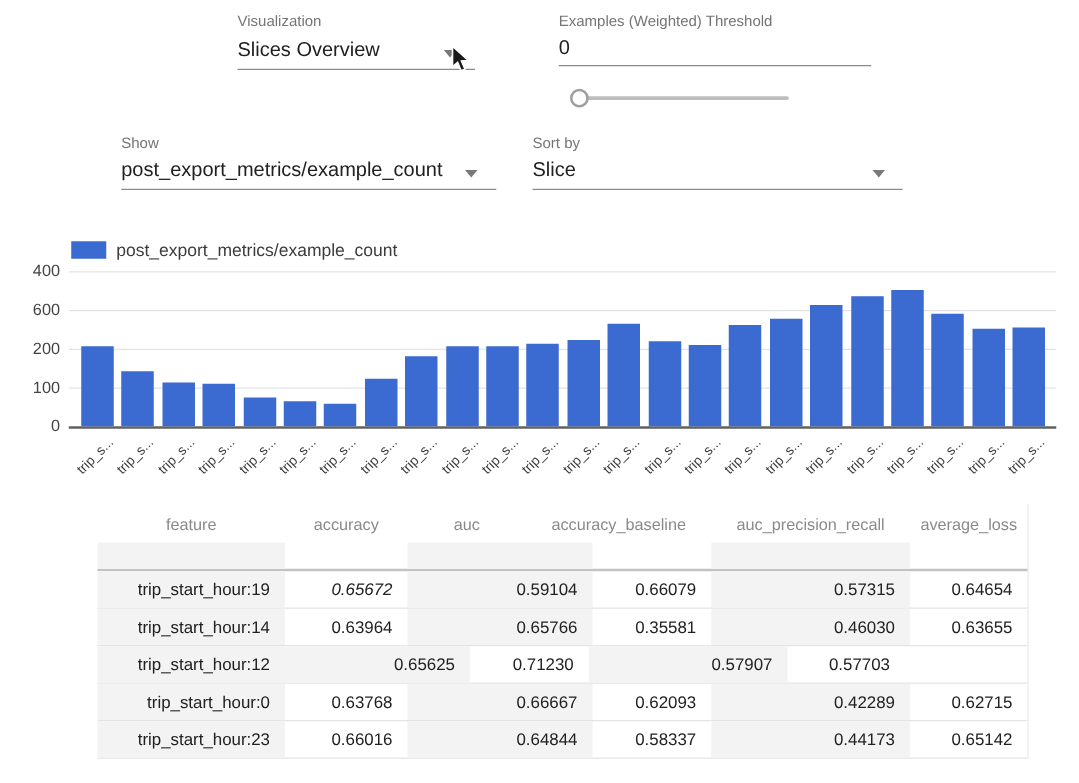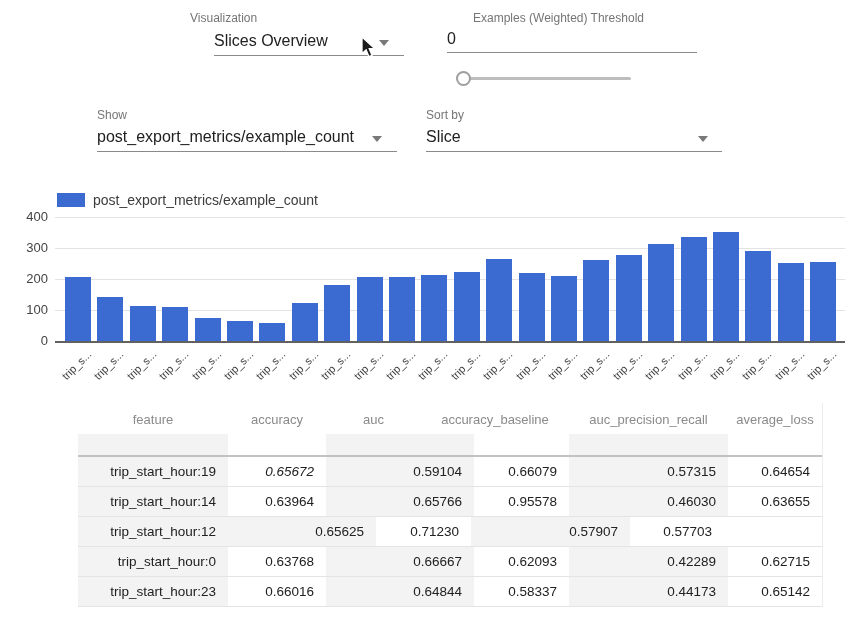--- a/index.html
+++ b/index.html
@@ -53,27 +53,27 @@
   .shaded{background:#f3f3f3;}
   
   .cursor{position:absolute;left:360px;top:36px;z-index:50;}
 </style>
 </head>
 <body>
 
 <div class="abs" style="left:190px;top:8px;">
   <span class="ctl-label">Visualization</span>
 </div>
-<div class="abs" style="left:190px;top:32px;width:190px;margin-left:24px;">
+<div class="abs" style="left:190px;top:32px;width:190px;">
   <div class="ctl-value">Slices Overview</div>
   <div class="caret abs" style="left:165px;top:8px;"></div>
   <div class="underline" style="margin-top:5px;"></div>
 </div>
 
-<div class="abs" style="left:473px;top:8px;">
+<div class="abs" style="left:447px;top:8px;">
   <span class="ctl-label">Examples (Weighted) Threshold</span>
 </div>
 <div class="abs" style="left:447px;top:30px;width:250px;">
   <div class="ctl-value">0</div>
   <div class="underline" style="margin-top:4px;"></div>
 </div>
 
 <div class="abs slider-track" style="left:463px;top:77px;width:168px;"></div>
 <div class="abs slider-thumb" style="left:456px;top:71px;"></div>
 
@@ -101,21 +101,21 @@
     <div class="legend-label" style="margin-left:8px;">post_export_metrics/example_count</div>
   </div>
   <div class="abs" style="left:0;top:0;width:863px;height:215px;" id="chart-canvas">
       <div class="gridline abs base" style="left: 55px; top: 156px; width: 790px;"></div>
       <div class="ytick abs" style="left: 14px; top: 148px;">0</div>
       <div class="gridline abs" style="left: 55px; top: 125px; width: 790px;"></div>
       <div class="ytick abs" style="left: 14px; top: 117px;">100</div>
       <div class="gridline abs" style="left: 55px; top: 94px; width: 790px;"></div>
       <div class="ytick abs" style="left: 14px; top: 86px;">200</div>
       <div class="gridline abs" style="left: 55px; top: 63px; width: 790px;"></div>
-      <div class="ytick abs" style="left: 14px; top: 55px;">300</div>
+      <div class="ytick abs" style="left: 14px; top: 55px;">600</div>
       <div class="gridline abs" style="left: 55px; top: 32px; width: 790px;"></div>
       <div class="ytick abs" style="left: 14px; top: 24px;">400</div>
       <div class="abs bar" style="left: 65px; top: 92px; width: 26px; height: 64px; background: rgb(59, 107, 208);"></div>
       <div class="abs bar" style="left: 97.4px; top: 112px; width: 26px; height: 44px; background: rgb(59, 107, 208);"></div>
       <div class="abs bar" style="left: 129.8px; top: 121px; width: 26px; height: 35px; background: rgb(59, 107, 208);"></div>
       <div class="abs bar" style="left: 162.2px; top: 122px; width: 26px; height: 34px; background: rgb(59, 107, 208);"></div>
       <div class="abs bar" style="left: 194.6px; top: 133px; width: 26px; height: 23px; background: rgb(59, 107, 208);"></div>
       <div class="abs bar" style="left: 227px; top: 136px; width: 26px; height: 20px; background: rgb(59, 107, 208);"></div>
       <div class="abs bar" style="left: 259.4px; top: 138px; width: 26px; height: 18px; background: rgb(59, 107, 208);"></div>
       <div class="abs bar" style="left: 291.8px; top: 118px; width: 26px; height: 38px; background: rgb(59, 107, 208);"></div>
@@ -184,21 +184,21 @@
       <div class="tcell td" style="width: 98px; font-style: italic;">0.65672</div>
       <div class="tcell td shaded" style="width: 148px;">0.59104</div>
       <div class="tcell td" style="width: 95px;">0.66079</div>
       <div class="tcell td shaded" style="width: 159px;">0.57315</div>
       <div class="tcell td" style="width: 94px;">0.64654</div>
     </div>
     <div class="trow data-row">
       <div class="tcell td shaded" style="width: 150px;">trip_start_hour:14</div>
       <div class="tcell td" style="width: 98px;">0.63964</div>
       <div class="tcell td shaded" style="width: 148px;">0.65766</div>
-      <div class="tcell td" style="width: 95px;">0.95578</div>
+      <div class="tcell td" style="width: 95px;">0.35581</div>
       <div class="tcell td shaded" style="width: 159px;">0.46030</div>
       <div class="tcell td" style="width: 94px;">0.63655</div>
     </div>
     <div class="trow data-row">
       <div class="tcell td shaded" style="width: 150px;">trip_start_hour:12</div>
       <div class="tcell td shaded" style="width: 148px;">0.65625</div>
       <div class="tcell td" style="width: 95px;">0.71230</div>
       <div class="tcell td shaded" style="width: 159px;">0.57907</div>
       <div class="tcell td" style="width: 94px;">0.57703</div>
     </div>

